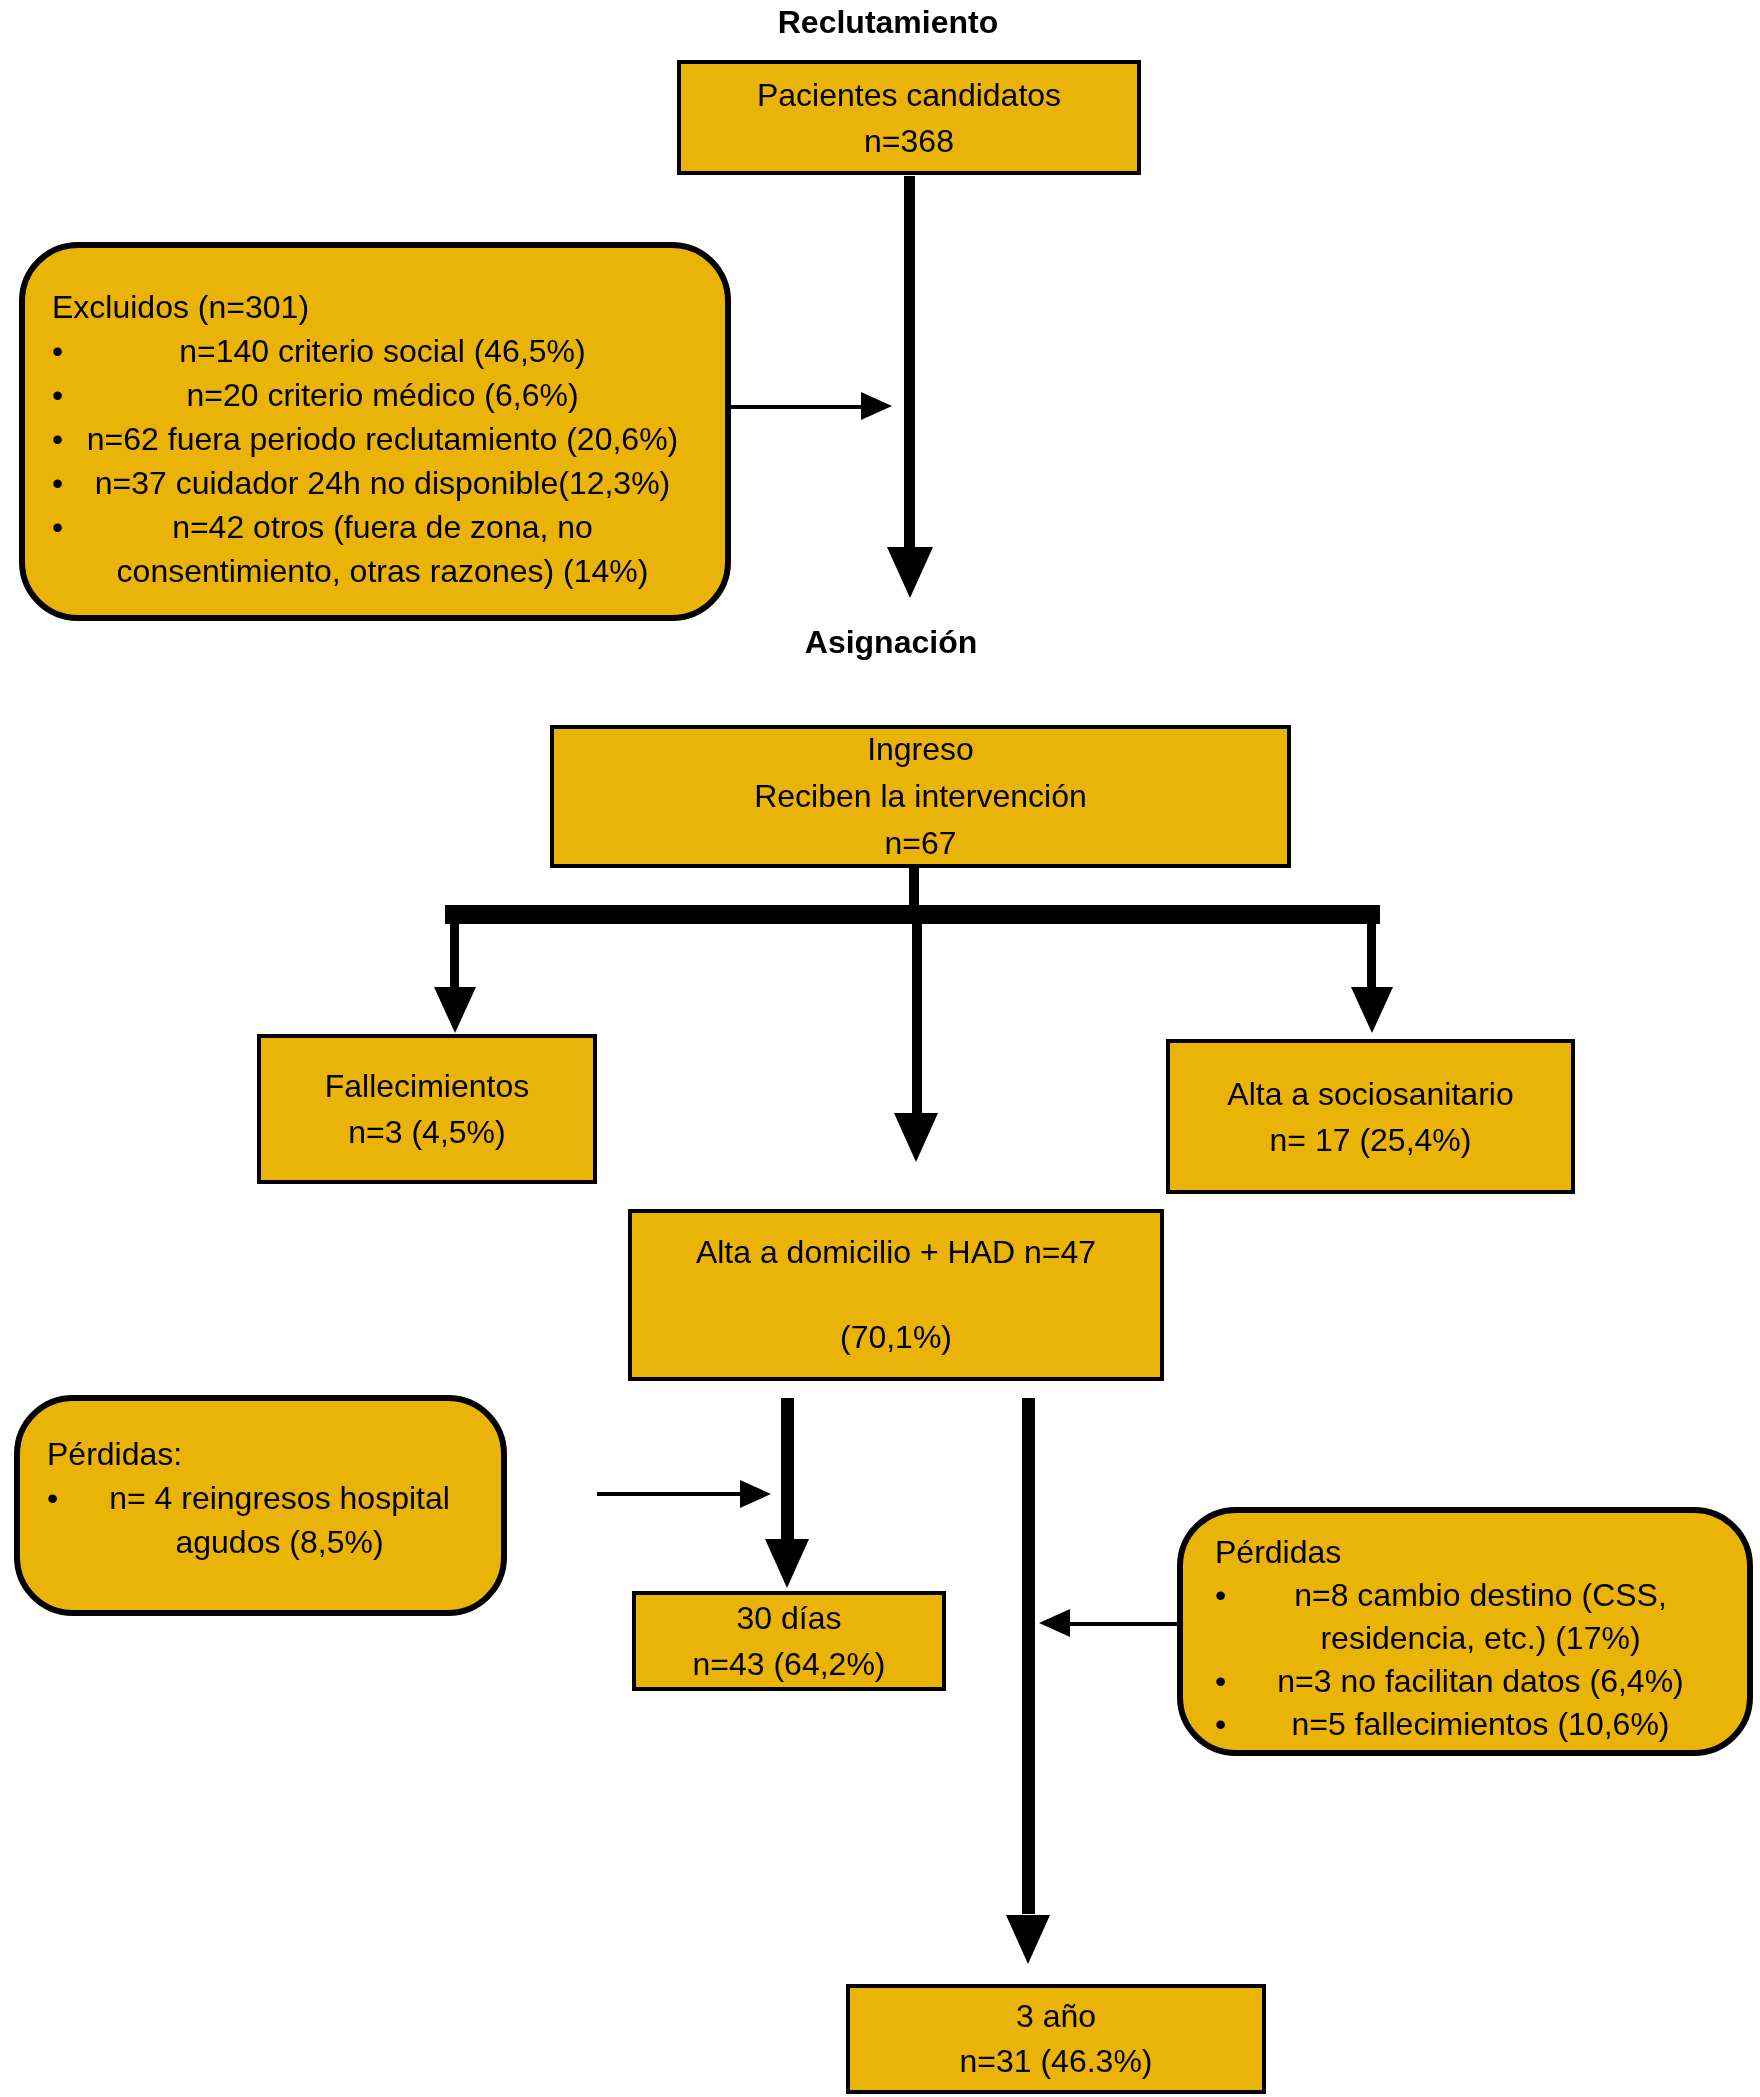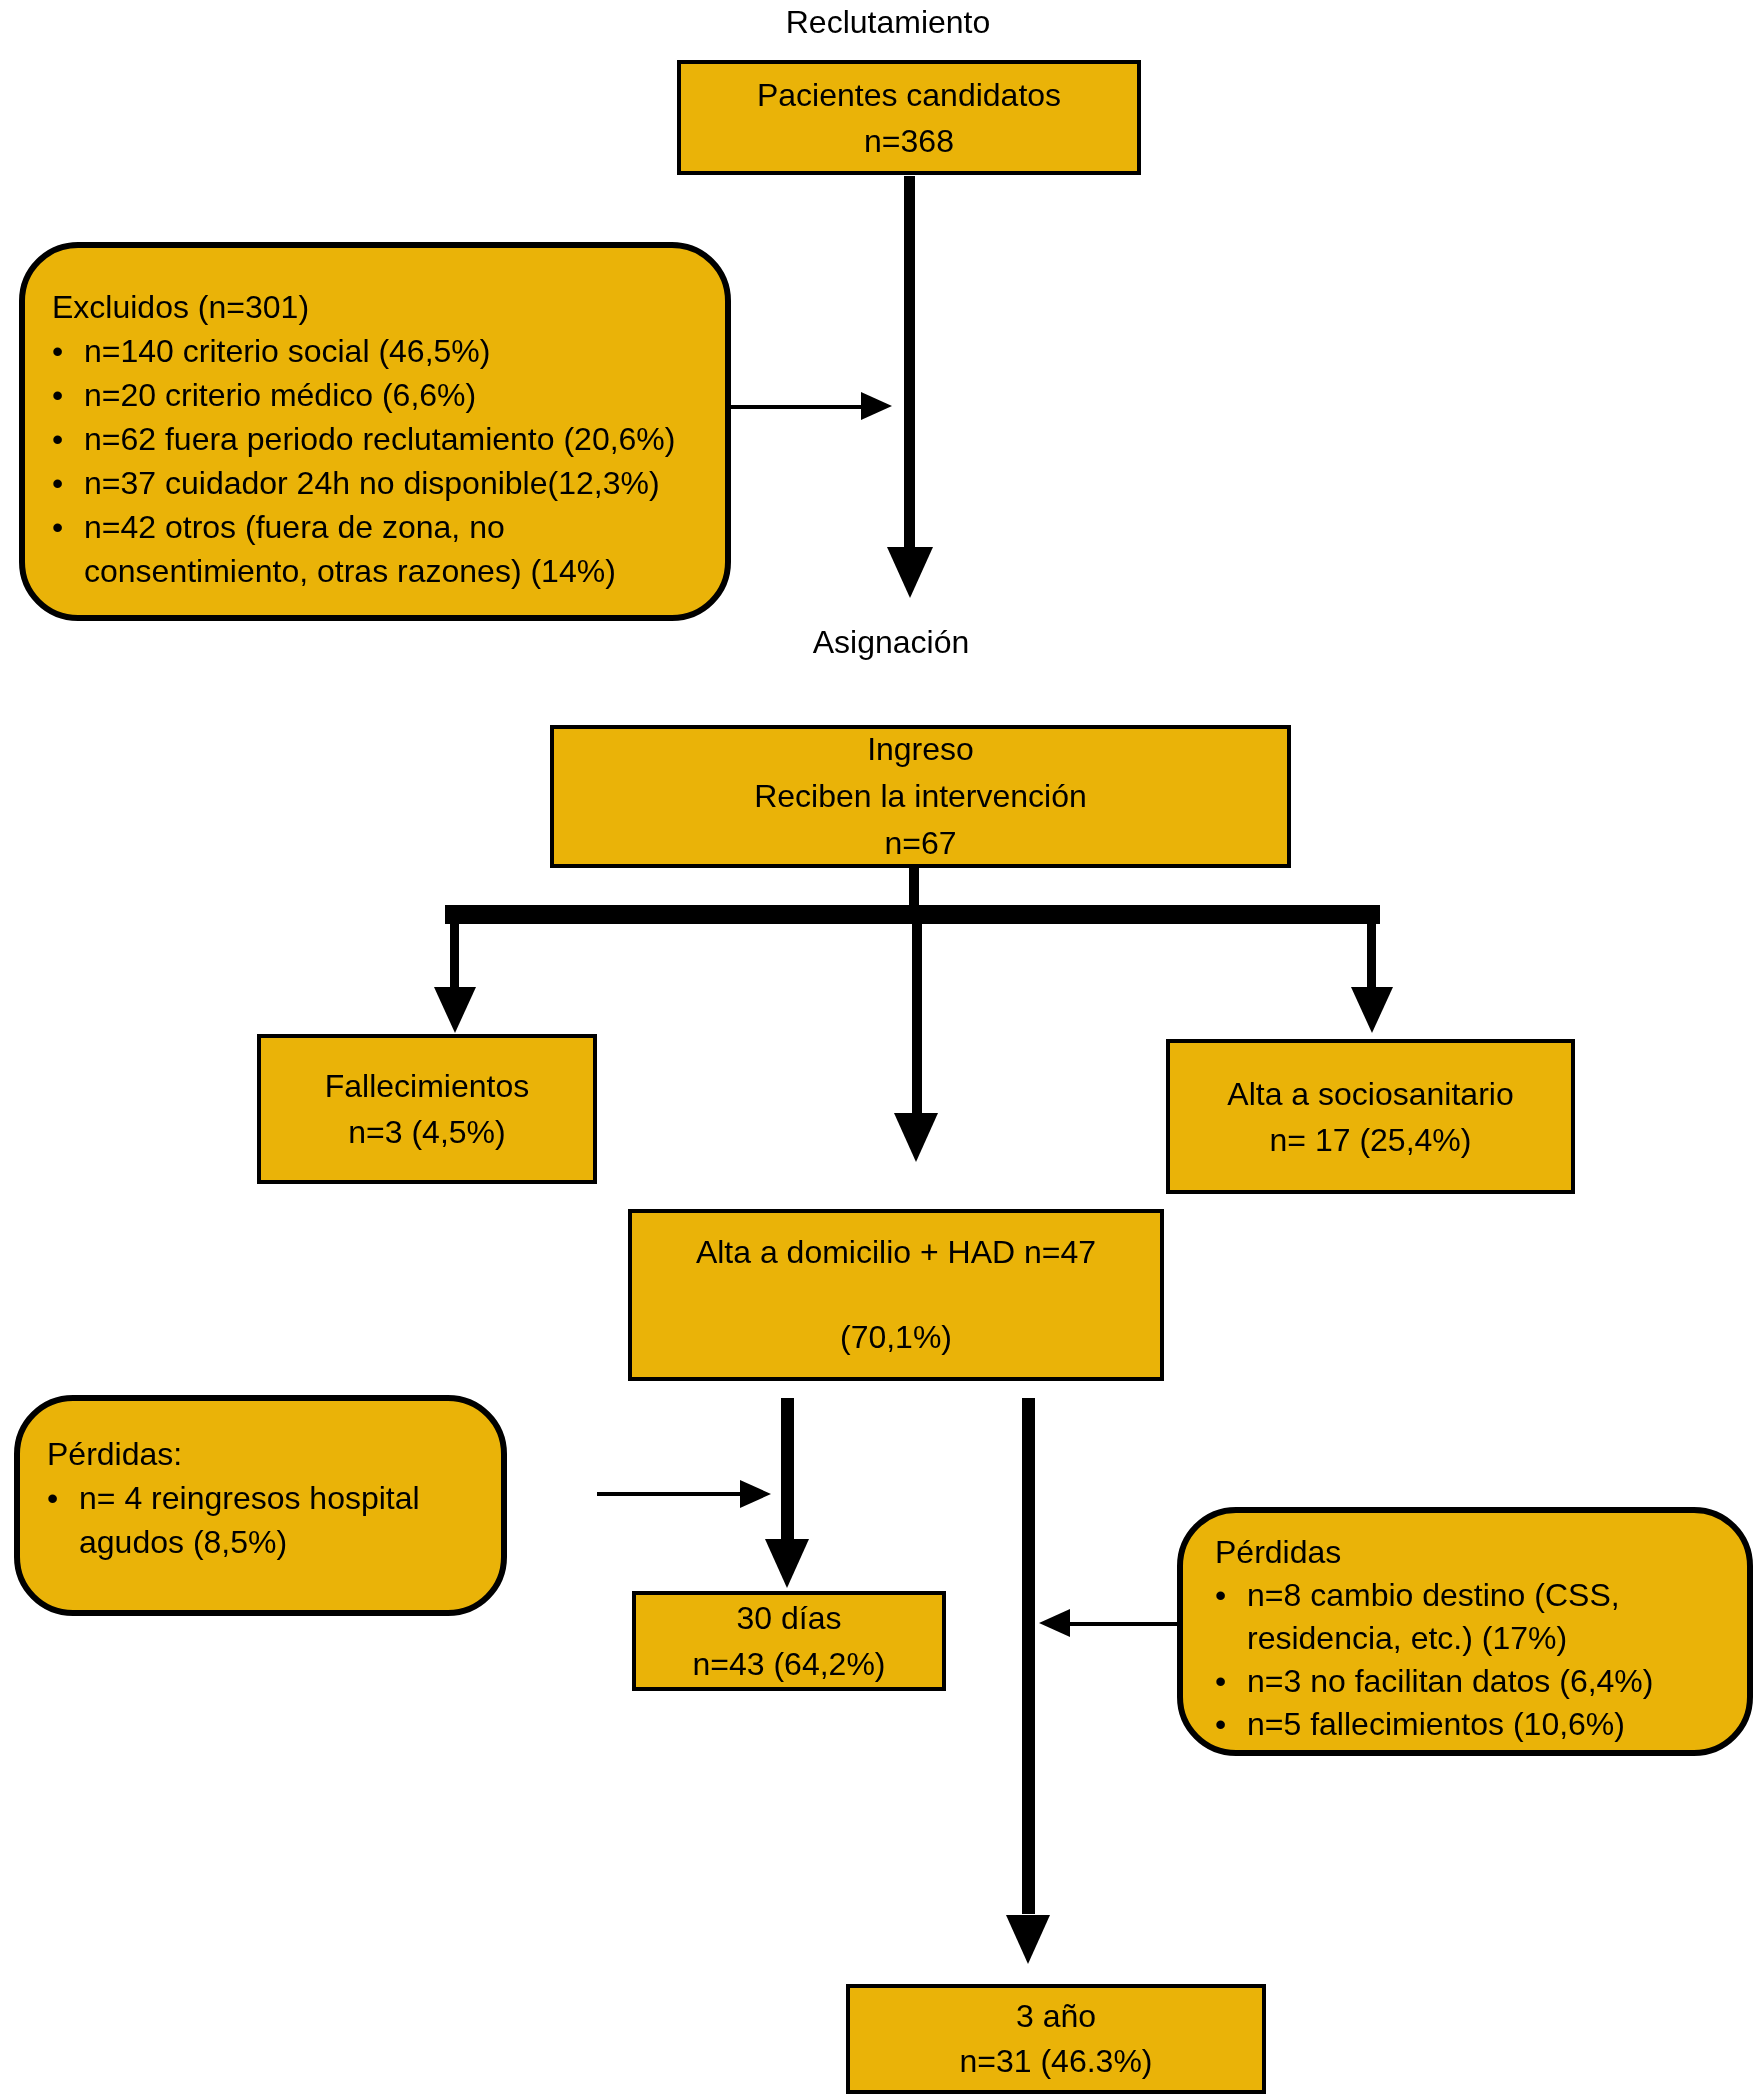--- a/index.html
+++ b/index.html
@@ -9,20 +9,21 @@
     background:#ffffff;
     font-family:"Liberation Sans","DejaVu Sans",sans-serif;
     color:#000;
     overflow:hidden;
   }
   .stage-label{
     position:absolute;
     font-size:32px;line-height:39px;
     text-align:center;
     white-space:nowrap;
+    font-weight:bold;
   }
   .box{
     position:absolute;
     border:4.9px solid #000;
     background:#eab308;
     display:flex;flex-direction:column;
     justify-content:center;align-items:center;
     text-align:center;
     font-size:32px;line-height:46px;
     box-sizing:border-box;
@@ -31,21 +32,21 @@
   .round{
     border-radius:59px;
     border-width:6.3px;
     justify-content:flex-start;align-items:stretch;
     text-align:left;
     font-size:32px;line-height:44px;
   }
   .round .rtitle{margin:0;}
   .li{display:flex;align-items:flex-start;}
   .li .b{flex:none;width:32px;}
-  .li .t{flex:1;}
+  .li .t{flex:1;text-align:center;}
   .vline,.hline{position:absolute;background:#000;}
   .ah{position:absolute;width:0;height:0;}
   
   .ah-down-big{border-left:23px solid transparent;border-right:23px solid transparent;border-top:51px solid #000;}
   .ah-down-mid{border-left:21px solid transparent;border-right:21px solid transparent;border-top:46px solid #000;}
   .ah-down-lrg{border-left:22.5px solid transparent;border-right:22.5px solid transparent;border-top:49px solid #000;}
   
   .ah-right{border-top:14.8px solid transparent;border-bottom:14.8px solid transparent;border-left:31px solid #000;}
   .ah-left{border-top:14.8px solid transparent;border-bottom:14.8px solid transparent;border-right:31px solid #000;}
 

